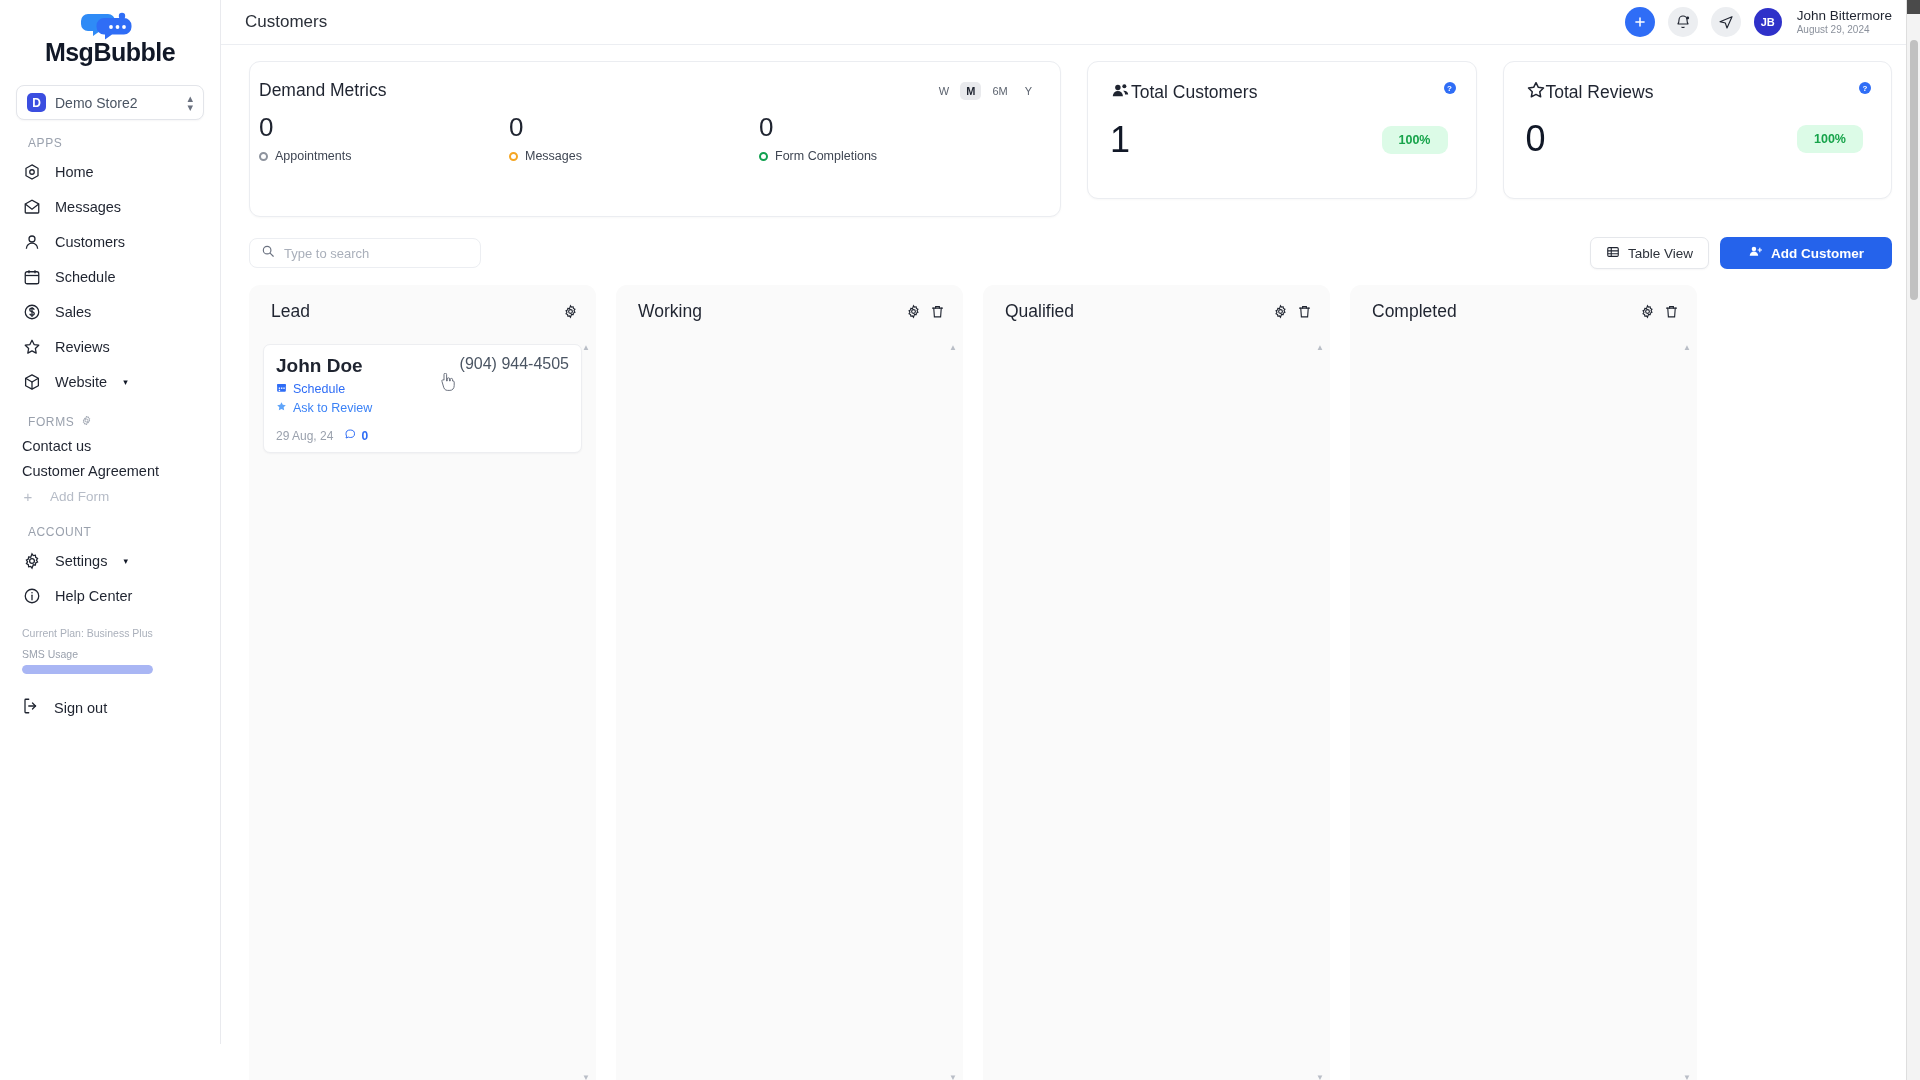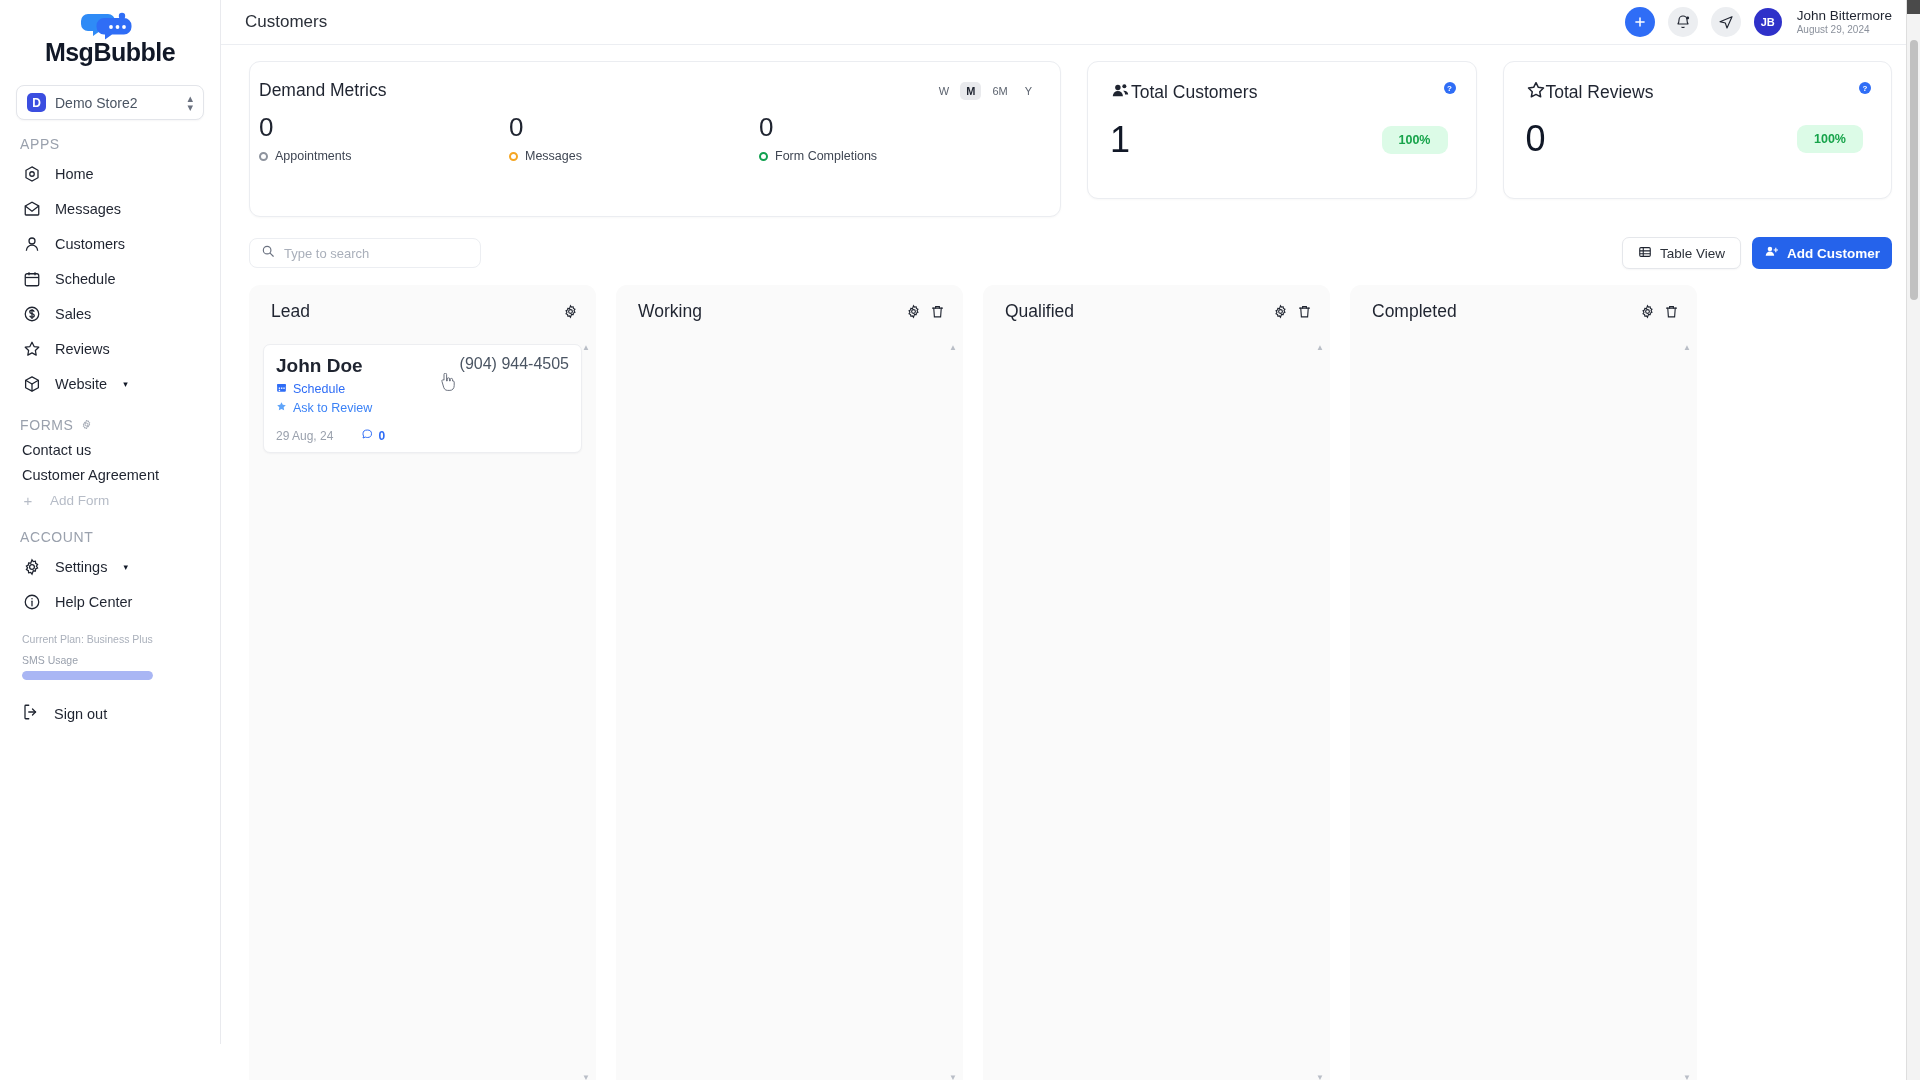--- a/index.html
+++ b/index.html
@@ -42,22 +42,22 @@
     width: 19px; height: 19px; border-radius: 5px;
     background: #3b4ee0; color: #fff;
     font-size: 12px; font-weight: 700;
     display: flex; align-items: center; justify-content: center;
     flex: 0 0 19px;
   }
   .store-name { font-size: 14px; color: #4b5563; flex: 1; }
   .store-caret { color: #6b7280; font-size: 11px; line-height: 9px; text-align: center; }
 
   .section-label {
-    font-size: 14px; letter-spacing: 0.6px; color: #9aa1ad;
-    padding: 0 0 0 20px; margin-top: 16px; margin-bottom: 4px;
+    font-size: 12px; letter-spacing: 0.6px; color: #9aa1ad;
+    padding: 0 0 0 28px; margin-top: 16px; margin-bottom: 4px;
     display: flex; align-items: center; gap: 7px;
   }
   .nav-item {
     display: flex; align-items: center; gap: 14px;
     height: 35px; padding: 0 22px;
     font-size: 14.5px; color: #1f2430; cursor: pointer;
   }
   .nav-item .ic { width: 19px; height: 19px; flex: 0 0 19px; display: flex; align-items: center; justify-content: center; }
   .nav-item .caret { font-size: 9px; color: #111827; margin-left: 2px; }
 
@@ -166,21 +166,21 @@
   .search-box input::placeholder { color: #a9afba; }
   .toolbar-right { display: flex; align-items: center; gap: 11px; }
   .btn-table {
     height: 32px; border: 1px solid #e5e7eb; border-radius: 7px; background: #fff;
     display: flex; align-items: center; gap: 8px; padding: 0 15px;
     font-size: 13.5px; color: #2c313a; cursor: pointer;
     box-shadow: 0 1px 2px rgba(16,24,40,0.04);
   }
   .btn-add {
     height: 32px; border-radius: 7px; background: #2563eb; color: #fff;
-    display: flex; align-items: center; gap: 8px; padding: 0 12px;
+    display: flex; align-items: center; gap: 8px; padding: 0 28px;
     font-size: 13.5px; font-weight: 600; cursor: pointer; border: none;
     font-family: "Liberation Sans", sans-serif;
   }
 
   
   .kanban { display: flex; gap: 20px; padding: 16px 28px 0 28px; align-items: flex-start; }
   .column {
     width: 347px; background: #fafafa; border-radius: 11px;
     padding: 16px 14px 0 14px; position: relative; height: 805px;
   }
@@ -198,21 +198,21 @@
   .cust-card {
     background: #fff; border: 1px solid #edeef1; border-radius: 7px;
     padding: 10px 12px 9px 12px; box-shadow: 0 1px 2px rgba(16,24,40,0.04);
     position: relative;
   }
   .cust-top { display: flex; align-items: flex-start; justify-content: space-between; }
   .cust-name { font-size: 19px; font-weight: 700; color: #1f2430; }
   .cust-phone { font-size: 16px; color: #4b5563; }
   .cust-link { display: flex; align-items: center; gap: 6px; font-size: 12.5px; color: #2f6df6; margin-top: 5px; cursor: pointer; }
   .cust-link.review { color: #3b82f6; }
-  .cust-foot { display: flex; align-items: center; gap: 28px; margin-top: 13px; }
+  .cust-foot { display: flex; align-items: center; gap: 11px; margin-top: 13px; }
   .cust-date { font-size: 12px; color: #9aa1ad; }
   .cust-comments { display: flex; align-items: center; gap: 5px; font-size: 12px; color: #2f6df6; font-weight: 600; }
 
   .cursor-hand {
     position: absolute; left: 176px; top: 28px; width: 16px; height: 19px;
     pointer-events: none;
   }
 
   
   .win-scroll {

